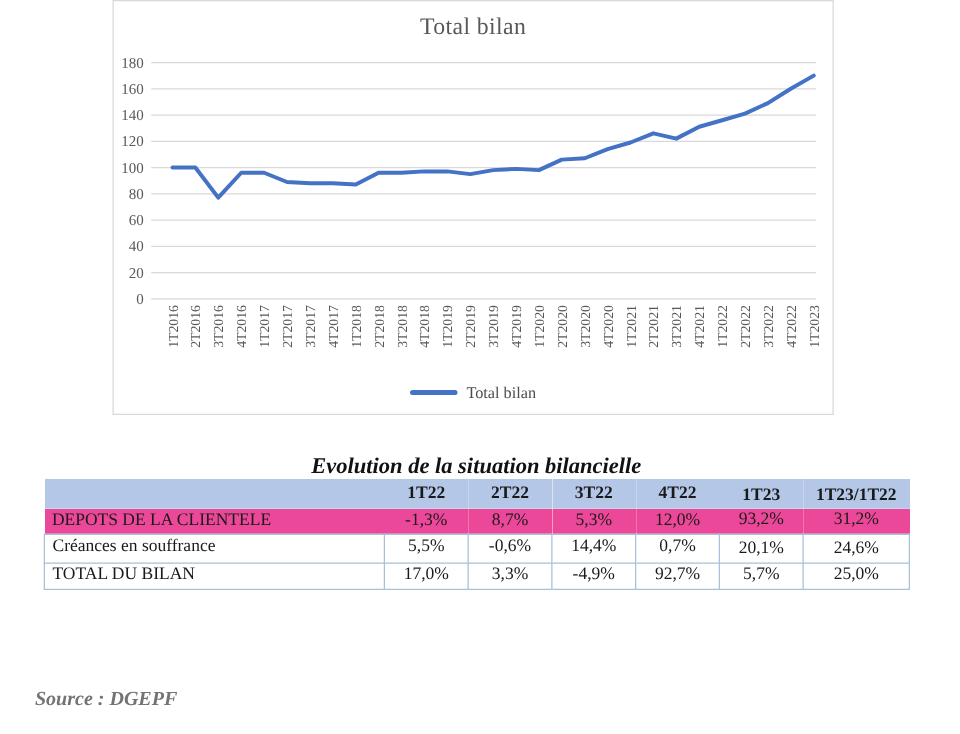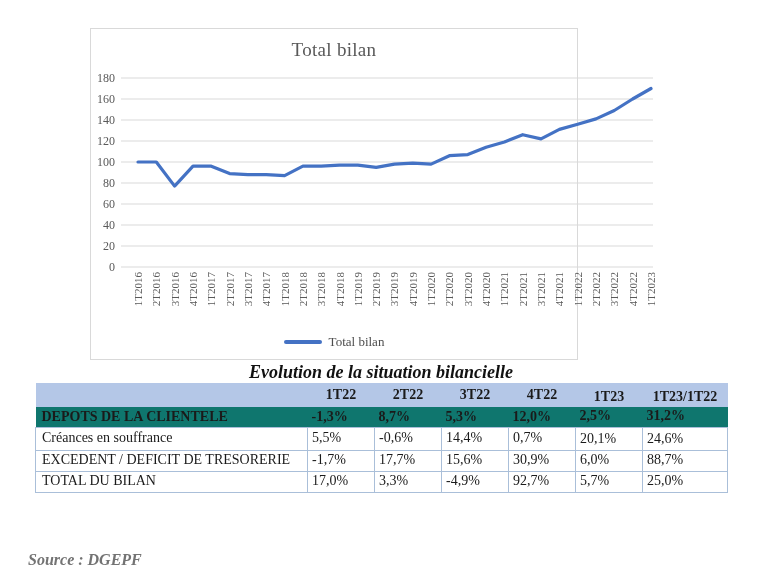--- a/index.html
+++ b/index.html
@@ -1,41 +1,41 @@
 <!DOCTYPE html>
 <html><head>
 <meta charset="utf-8">
 <style>
   html,body{margin:0;padding:0;background:#ffffff;}
   .page{position:relative;width:768px;height:587px;background:#ffffff;
         font-family:"Liberation Serif", serif;overflow:hidden;}
 
   
-  .chart-box{position:absolute;left:90px;top:28px;width:488px;height:332px;
+  .chart-box{position:absolute;left:90px;top:0;width:577px;height:332px;
              border:1px solid #d9d9d9;background:#ffffff;box-sizing:border-box;}
   .chart-title{position:absolute;top:10px;left:0;right:0;text-align:center;
                font-size:19px;color:#595959;letter-spacing:.3px;}
   .chart-svg{position:absolute;left:0;top:0;}
   .chart-svg text{font-family:"Liberation Serif", serif;fill:#595959;}
   .legend{position:absolute;bottom:9px;left:0;right:0;display:flex;
           align-items:center;justify-content:center;gap:7px;}
   .legend-line{display:inline-block;width:38px;height:4px;background:#4472C4;border-radius:2px;}
   .legend-label{font-size:13px;color:#4d4d4d;}
 
   
   .table-title{position:absolute;top:362px;left:35px;width:692px;text-align:center;
                font-size:18px;font-weight:bold;font-style:italic;color:#111;}
   .bilan-table{position:absolute;top:383px;left:35px;width:692px;
                border-collapse:collapse;table-layout:fixed;
                font-size:14px;color:#1a1a1a;border-radius:28px;}
   .bilan-table th,.bilan-table td{padding:0 4px;line-height:1.15;overflow:hidden;}
   .bilan-table thead tr{height:24px;}
   .bilan-table th{background:#B4C7E7;border:none;font-weight:bold;text-align:center;}
-  .bilan-table td{border:1px solid #AABFD9;background:#ffffff;text-align:left;}
-  .bilan-table tr.hl td{background:#0f766e;border:none;font-weight:bold;}
+  .bilan-table td{border:1px solid #AABFD9;background:#ffffff;text-align:center;}
+  .bilan-table tr.hl td{background:#ec4899;border:none;}
   .bilan-table td.lbl{text-align:left;padding-left:6px;}
   .bilan-table th:nth-child(6),.bilan-table th:nth-child(7),
   .bilan-table td:nth-child(6),.bilan-table td:nth-child(7){vertical-align:bottom;padding-bottom:2px;}
   .bilan-table tbody tr:nth-child(1){height:20px;}
   .bilan-table tbody tr:nth-child(2){height:23px;}
   .bilan-table tbody tr:nth-child(3){height:21px;}
   .bilan-table tbody tr:nth-child(4){height:21px;}
   .bilan-table tbody tr:nth-child(5){height:37px;}
   .bilan-table tbody tr:nth-child(6){height:20px;}
   .source-note{position:absolute;top:551px;left:28px;font-size:16px;
@@ -129,40 +129,31 @@
           <th>1T23/1T22</th>
         </tr>
       </thead>
     <tbody id="tbody">
         <tr class="hl">
           <td class="lbl">DEPOTS DE LA CLIENTELE</td>
           <td>-1,3%</td>
           <td>8,7%</td>
           <td>5,3%</td>
           <td>12,0%</td>
-          <td>2,5%</td>
+          <td>93,2%</td>
           <td>31,2%</td>
         </tr>
         <tr>
           <td class="lbl">Créances en souffrance</td>
           <td>5,5%</td>
           <td>-0,6%</td>
           <td>14,4%</td>
           <td>0,7%</td>
           <td>20,1%</td>
           <td>24,6%</td>
-        </tr>
-        <tr>
-          <td class="lbl">EXCEDENT / DEFICIT DE TRESORERIE</td>
-          <td>-1,7%</td>
-          <td>17,7%</td>
-          <td>15,6%</td>
-          <td>30,9%</td>
-          <td>6,0%</td>
-          <td>88,7%</td>
         </tr>
         <tr>
           <td class="lbl">TOTAL DU BILAN</td>
           <td>17,0%</td>
           <td>3,3%</td>
           <td>-4,9%</td>
           <td>92,7%</td>
           <td>5,7%</td>
           <td>25,0%</td>
         </tr>

